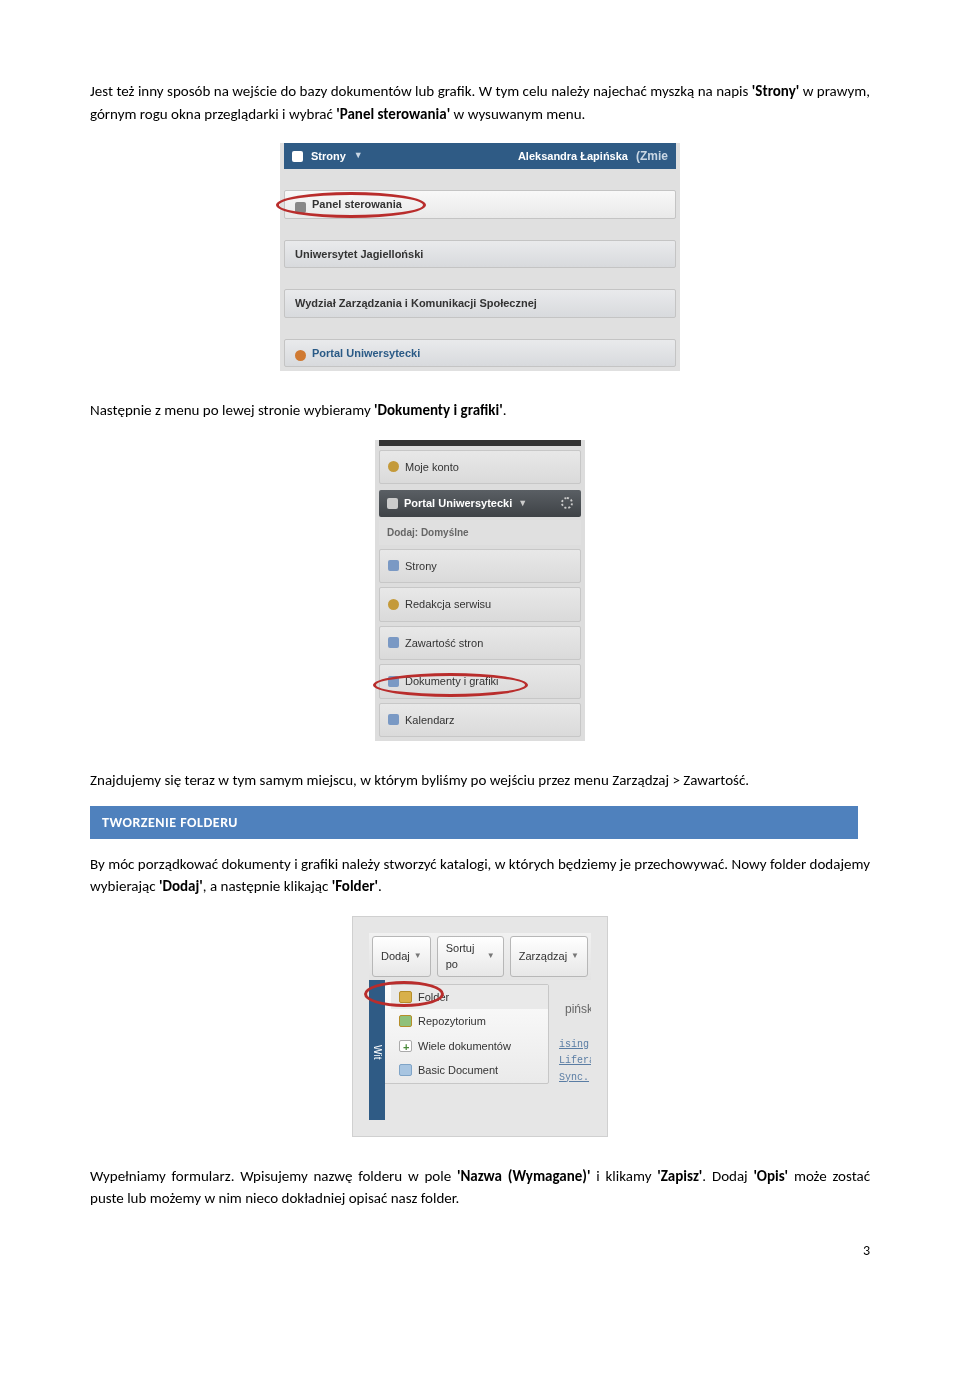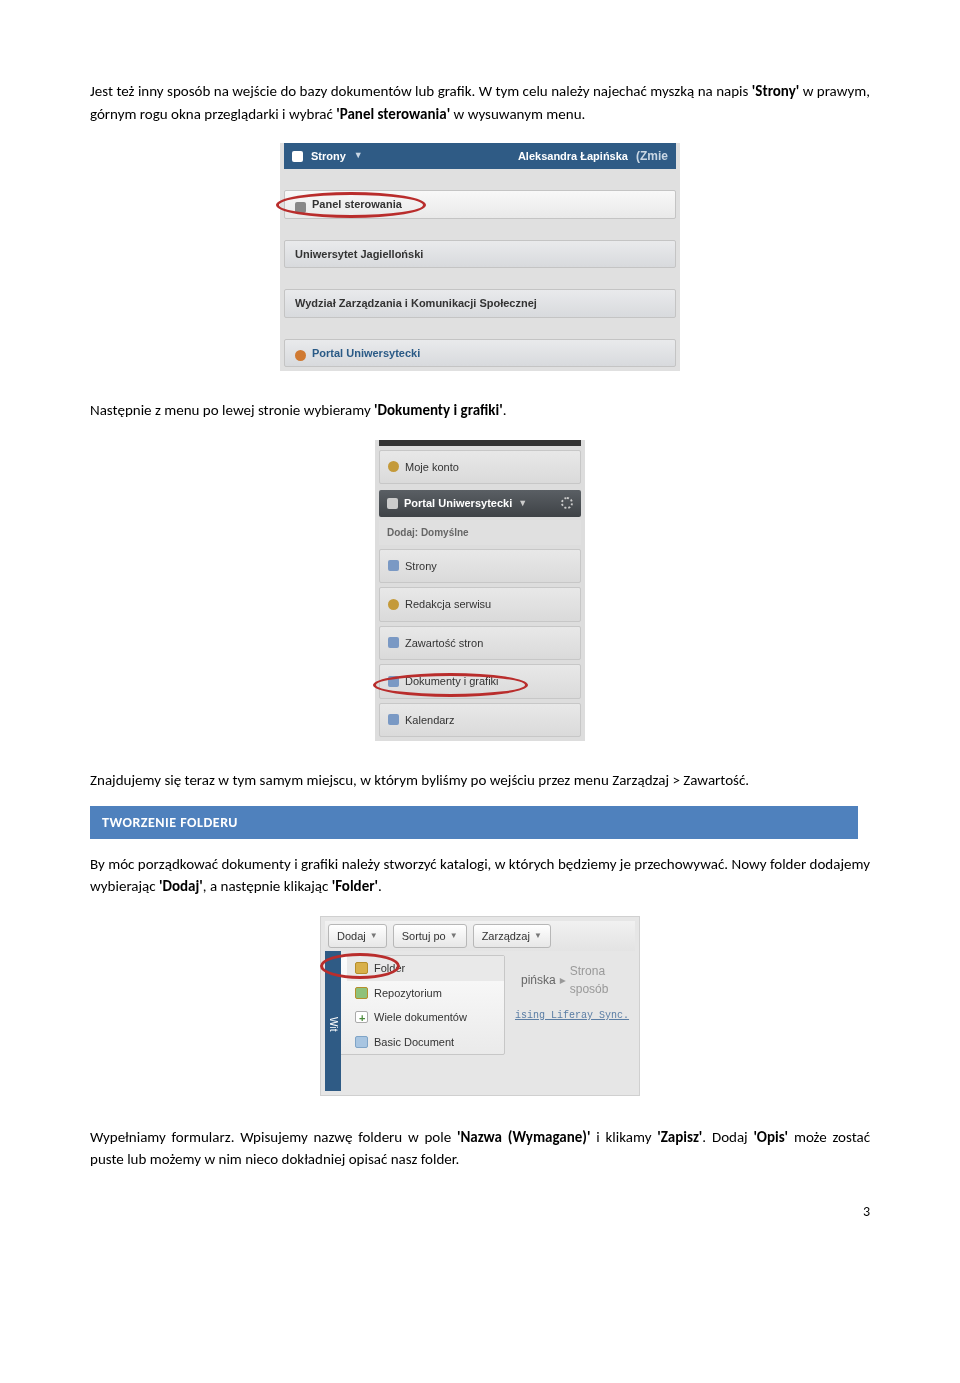--- a/index.html
+++ b/index.html
@@ -95,23 +95,23 @@
   .fig2-icn.user{ background:#c49a3a; border-radius:50%;}
   .fig2-icn.doc{ background:#7a99c4;}
   .fig2-wrap{ position:relative;}
   .fig2 .el{
     position:absolute; border:3px solid #b92d2c; border-radius:50%;
     width:155px; height:24px; margin-top:-26px; margin-left:-6px;
   }
 
   
   .fig3{
-    display:inline-block; width:320px; text-align:left;
+    display:inline-block; width:256px; text-align:left;
     font-family:Verdana,Arial,sans-serif; font-size:11px;
-    background:#e6e6e6; border:1px solid #d0d0d0; padding:4px;
+    background:#e6e6e6; border:1px solid #d0d0d0; padding:16px;
   }
   .fig3-toolbar{
     display:flex; gap:6px; padding:3px;
     background:linear-gradient(#f1f1f1,#e3e3e3);
   }
   .fig3-btn{
     background:linear-gradient(#fff,#e7e7e7); border:1px solid #b7b7b7;
     border-radius:3px; padding:3px 8px; display:flex; align-items:center; gap:4px;
     color:#333; font-size:11px;
   }

